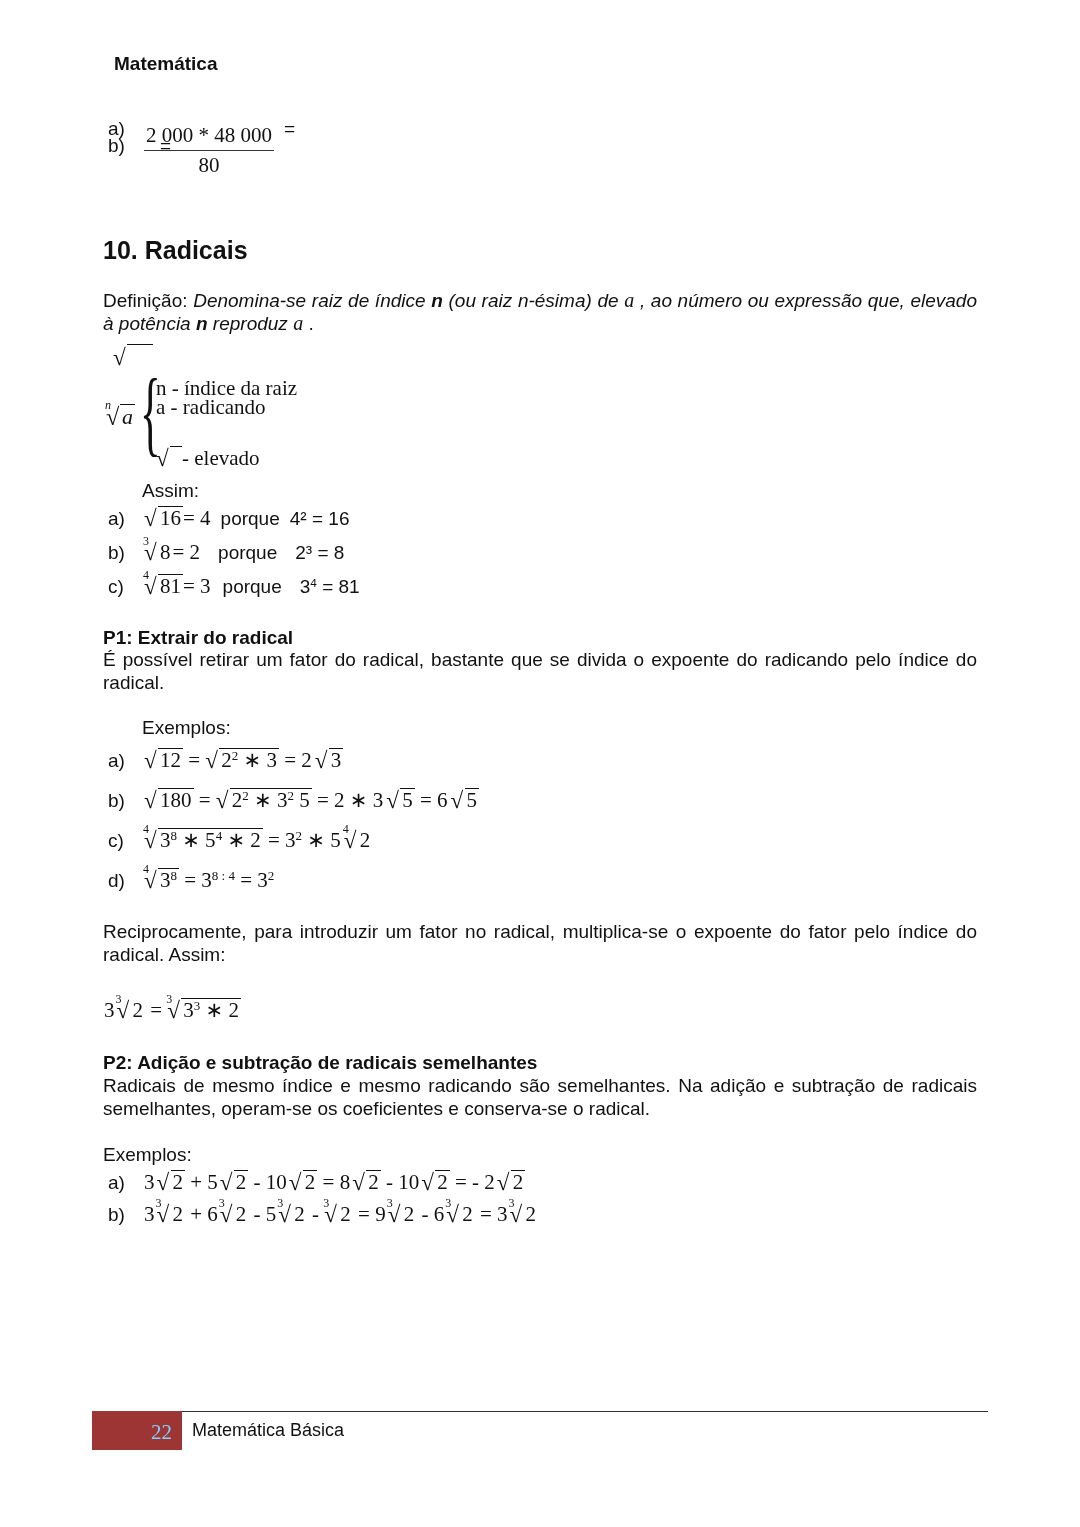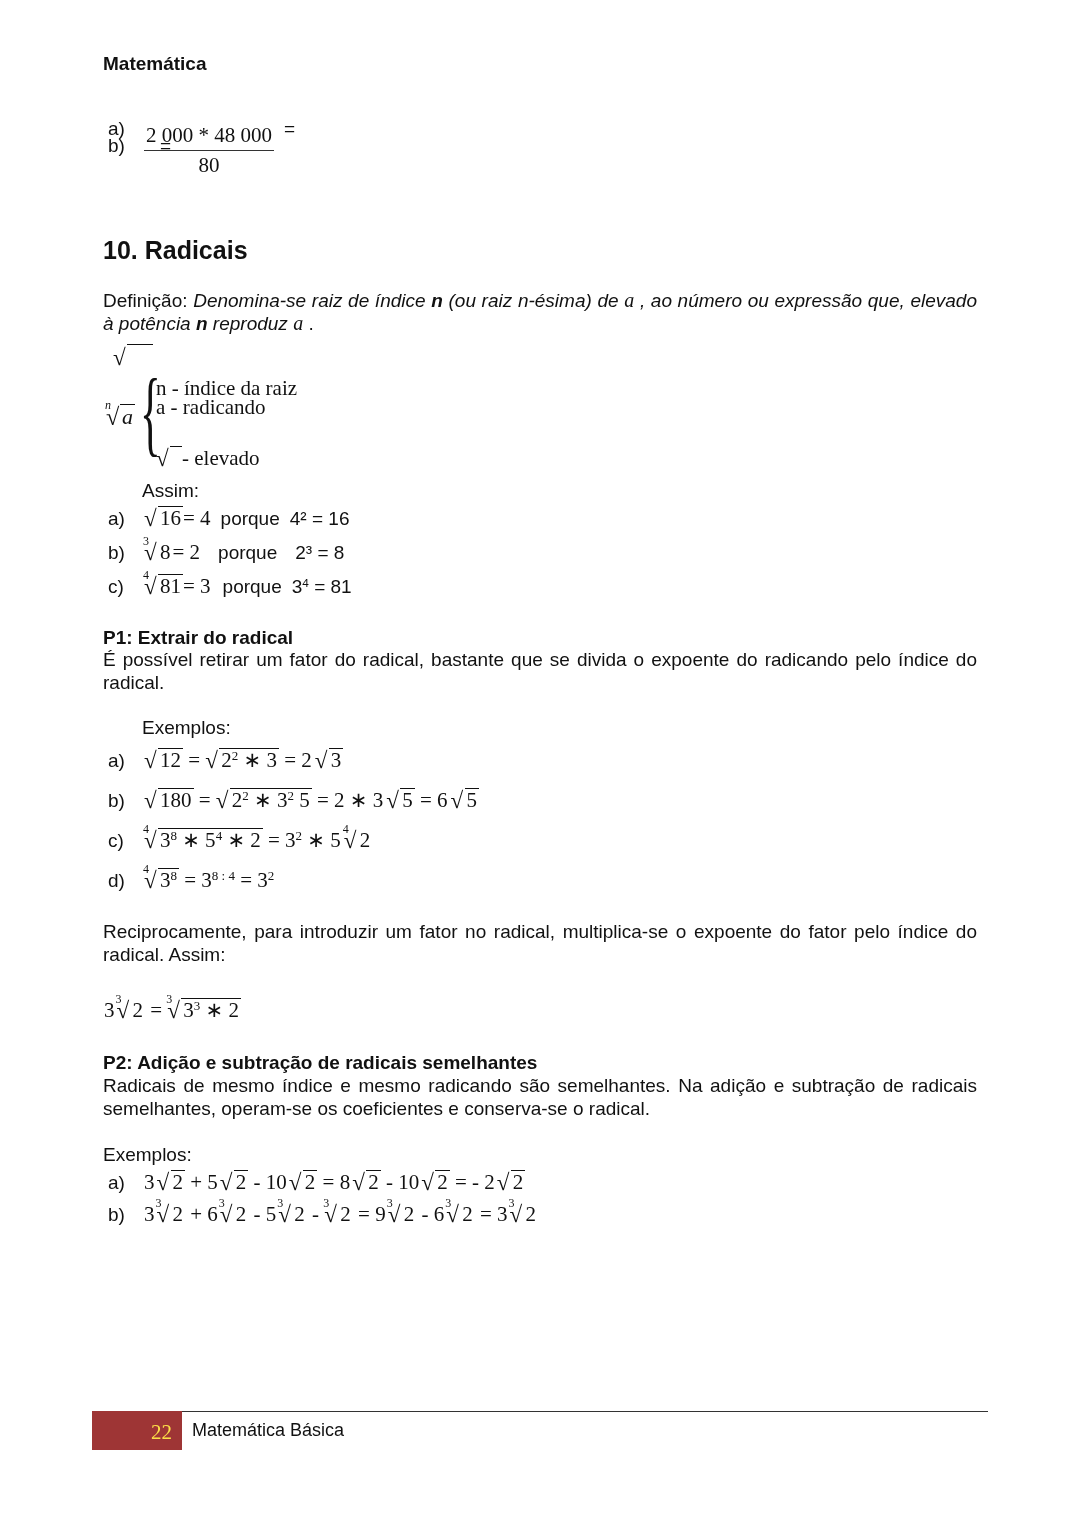--- a/index.html
+++ b/index.html
@@ -14,27 +14,27 @@
   .frac .num { padding:0 2px 2px 2px; border-bottom:1.5px solid #333; }
   .frac .den { padding-top:2px; }
   .mrow { display:flex; align-items:center; white-space:nowrap; }
   .lab { width:42px; display:inline-block; }
   .rad { display:inline-block; position:relative; padding-left:14px; }
   .rad .over { border-top:1.3px solid #111; padding:0 2px; display:inline-block; line-height:1.05; }
   .rad .sym { position:absolute; left:0; bottom:-1px; font-size:1.1em; }
   .rad .idx { position:absolute; left:-1px; top:-6px; font-size:12px; }
   sup { font-size:0.62em; vertical-align:0.55em; line-height:0; }
   .brace { font-size:96px; font-family:"Liberation Serif", serif; font-weight:100; line-height:1; transform:scaleX(0.45); transform-origin:left; }
-  .footer-box { background:#9e3535; color:#fde047; }
+  .footer-box { background:#9e3535; color:#7dd3fc; }
   .footer-line { border-top:1.5px solid #333; }
 </style>
 </head>
 <body>
 
-<div class="abs sans bold" style="left:103px;top:52px;">Matemática</div>
+<div class="abs sans bold" style="left:114px;top:52px;">Matemática</div>
 
 <div class="abs mrow" style="left:108px;top:78px;">
   <span class="sans lab">a)</span>
   <span class="frac serif" style="margin-left:-6px;">
     <span class="num">2 000 * 48 000</span>
     <span class="den">80</span>
   </span>
   <span class="sans" style="margin-left:10px;">=</span>
 </div>
 <div class="abs mrow" style="left:108px;top:134px;">
@@ -74,21 +74,21 @@
 <div class="abs mrow" style="left:108px;top:540px;">
   <span class="sans lab">b)</span>
   <span class="serif" style="margin-left:-6px;"><span class="rad"><span class="idx">3</span><span class="sym">√</span><span class="over" style="border-top:none">8</span></span><span>= 2</span></span>
   <span class="sans" style="margin-left:18px;">porque</span>
   <span class="sans" style="margin-left:18px;"><span>2</span><span>³</span><span> = 8</span></span>
 </div>
 <div class="abs mrow" style="left:108px;top:574px;">
   <span class="sans lab">c)</span>
   <span class="serif" style="margin-left:-6px;"><span class="rad"><span class="idx">4</span><span class="sym">√</span><span class="over">81</span></span><span>= 3</span></span>
   <span class="sans" style="margin-left:12px;">porque</span>
-  <span class="sans" style="margin-left:10px;"><span>3</span><sup>4</sup><span> = 81</span></span>
+  <span class="sans" style="margin-left:18px;"><span>3</span><sup>4</sup><span> = 81</span></span>
 </div>
 
 <div class="abs sans bold" style="left:103px;top:626px;">P1: Extrair do radical</div>
 <div class="abs sans just" style="left:103px;top:648px;width:874px;">É possível retirar um fator do radical, bastante que se divida o expoente do radicando pelo índice do radical.</div>
 <div class="abs sans" style="left:142px;top:716px;">Exemplos:</div>
 
 <div class="abs mrow" style="left:108px;top:748px;">
   <span class="sans lab">a)</span>
   <span class="serif" style="margin-left:-6px;"><span class="rad"><span class="sym">√</span><span class="over">12</span></span> = <span class="rad"><span class="sym">√</span><span class="over">2<sup>2</sup> ∗ 3</span></span> = 2<span class="rad" style="margin-left:3px;"><span class="sym">√</span><span class="over">3</span></span></span>
 </div>

